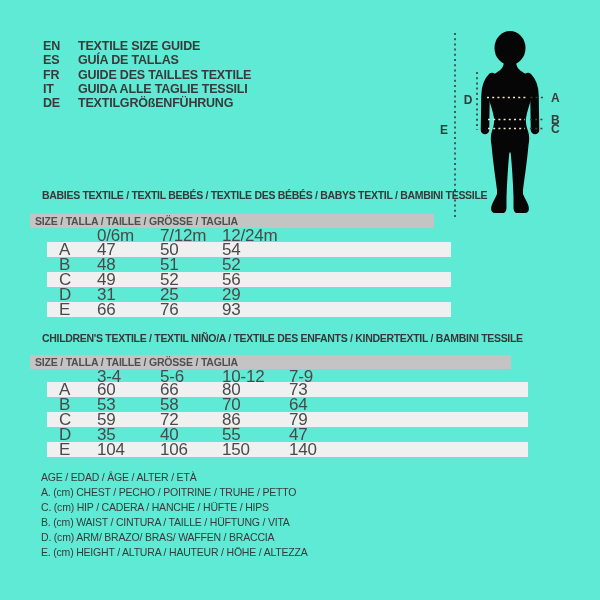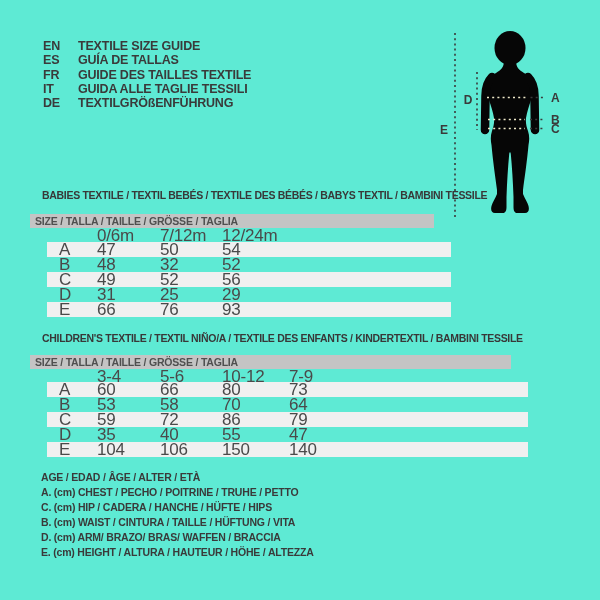--- a/index.html
+++ b/index.html
@@ -17,21 +17,21 @@
   .tbl{position:absolute;left:30px;}
   .tbl-title{position:absolute;left:12px;top:0;font-size:10.5px;font-weight:bold;letter-spacing:-0.3px;white-space:nowrap;color:#383838;}
   .size-bar{position:absolute;left:0;height:14px;background:#c4c4c4;color:#4f4f4f;
     font-size:10.5px;font-weight:bold;letter-spacing:-0.2px;line-height:14px;padding-left:5px;box-sizing:border-box;}
   .trow{position:absolute;left:17px;height:15px;line-height:15px;font-size:17px;color:#4a4a4a;letter-spacing:-0.2px;}
   .trow span{position:absolute;white-space:nowrap;}
   .alt{background:#f0f0f0;}
   .c0{left:12px;} .c1{left:50px;} .c2{left:113px;} .c3{left:175px;} .c4{left:242px;}
   
   #legend{position:absolute;left:41px;top:470px;}
-  .legend-line{font-size:10.5px;font-weight:bold;letter-spacing:-0.2px;line-height:15px;color:#3a3a3a;white-space:nowrap;}
+  .legend-line{font-size:10.5px;font-weight:normal;letter-spacing:-0.2px;line-height:15px;color:#3a3a3a;white-space:nowrap;}
 </style>
 </head>
 <body>
 
 <div id="canvas">
 
   <div id="langs">
       <div class="lang-row">
         <span class="lang-code">EN</span>
         <span>TEXTILE SIZE GUIDE</span>
@@ -112,21 +112,21 @@
         </div>
         <div class="trow alt" style="top: 53px; width: 404px;">
           <span class="c0">A</span>
           <span class="c1">47</span>
           <span class="c2">50</span>
           <span class="c3">54</span>
         </div>
         <div class="trow" style="top: 68px; width: 404px;">
           <span class="c0">B</span>
           <span class="c1">48</span>
-          <span class="c2">32</span>
+          <span class="c2">51</span>
           <span class="c3">52</span>
         </div>
         <div class="trow alt" style="top: 83px; width: 404px;">
           <span class="c0">C</span>
           <span class="c1">49</span>
           <span class="c2">52</span>
           <span class="c3">56</span>
         </div>
         <div class="trow" style="top: 98px; width: 404px;">
           <span class="c0">D</span>

